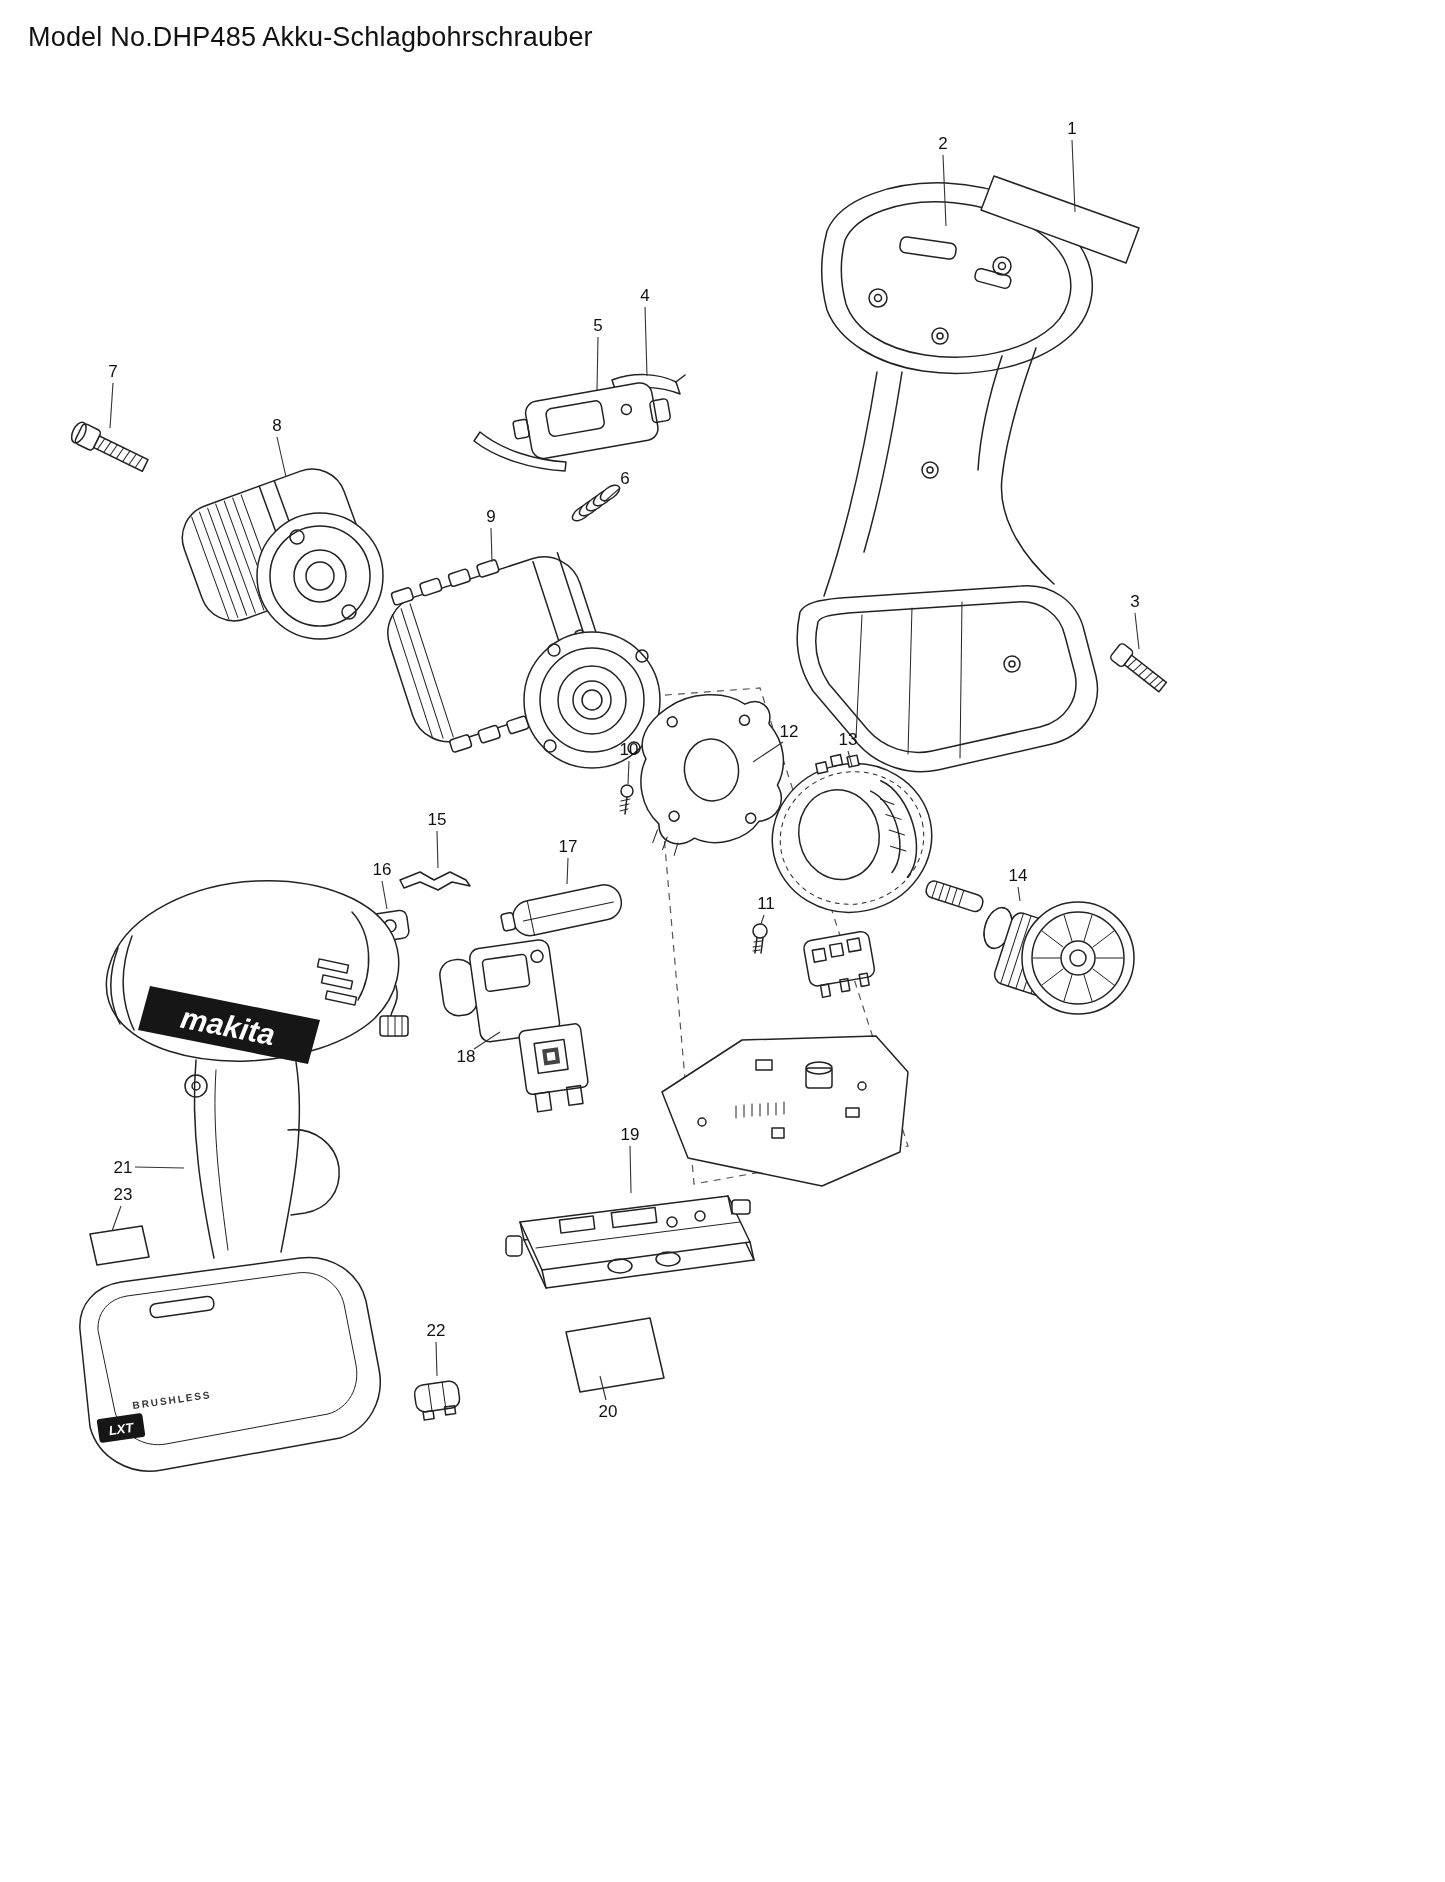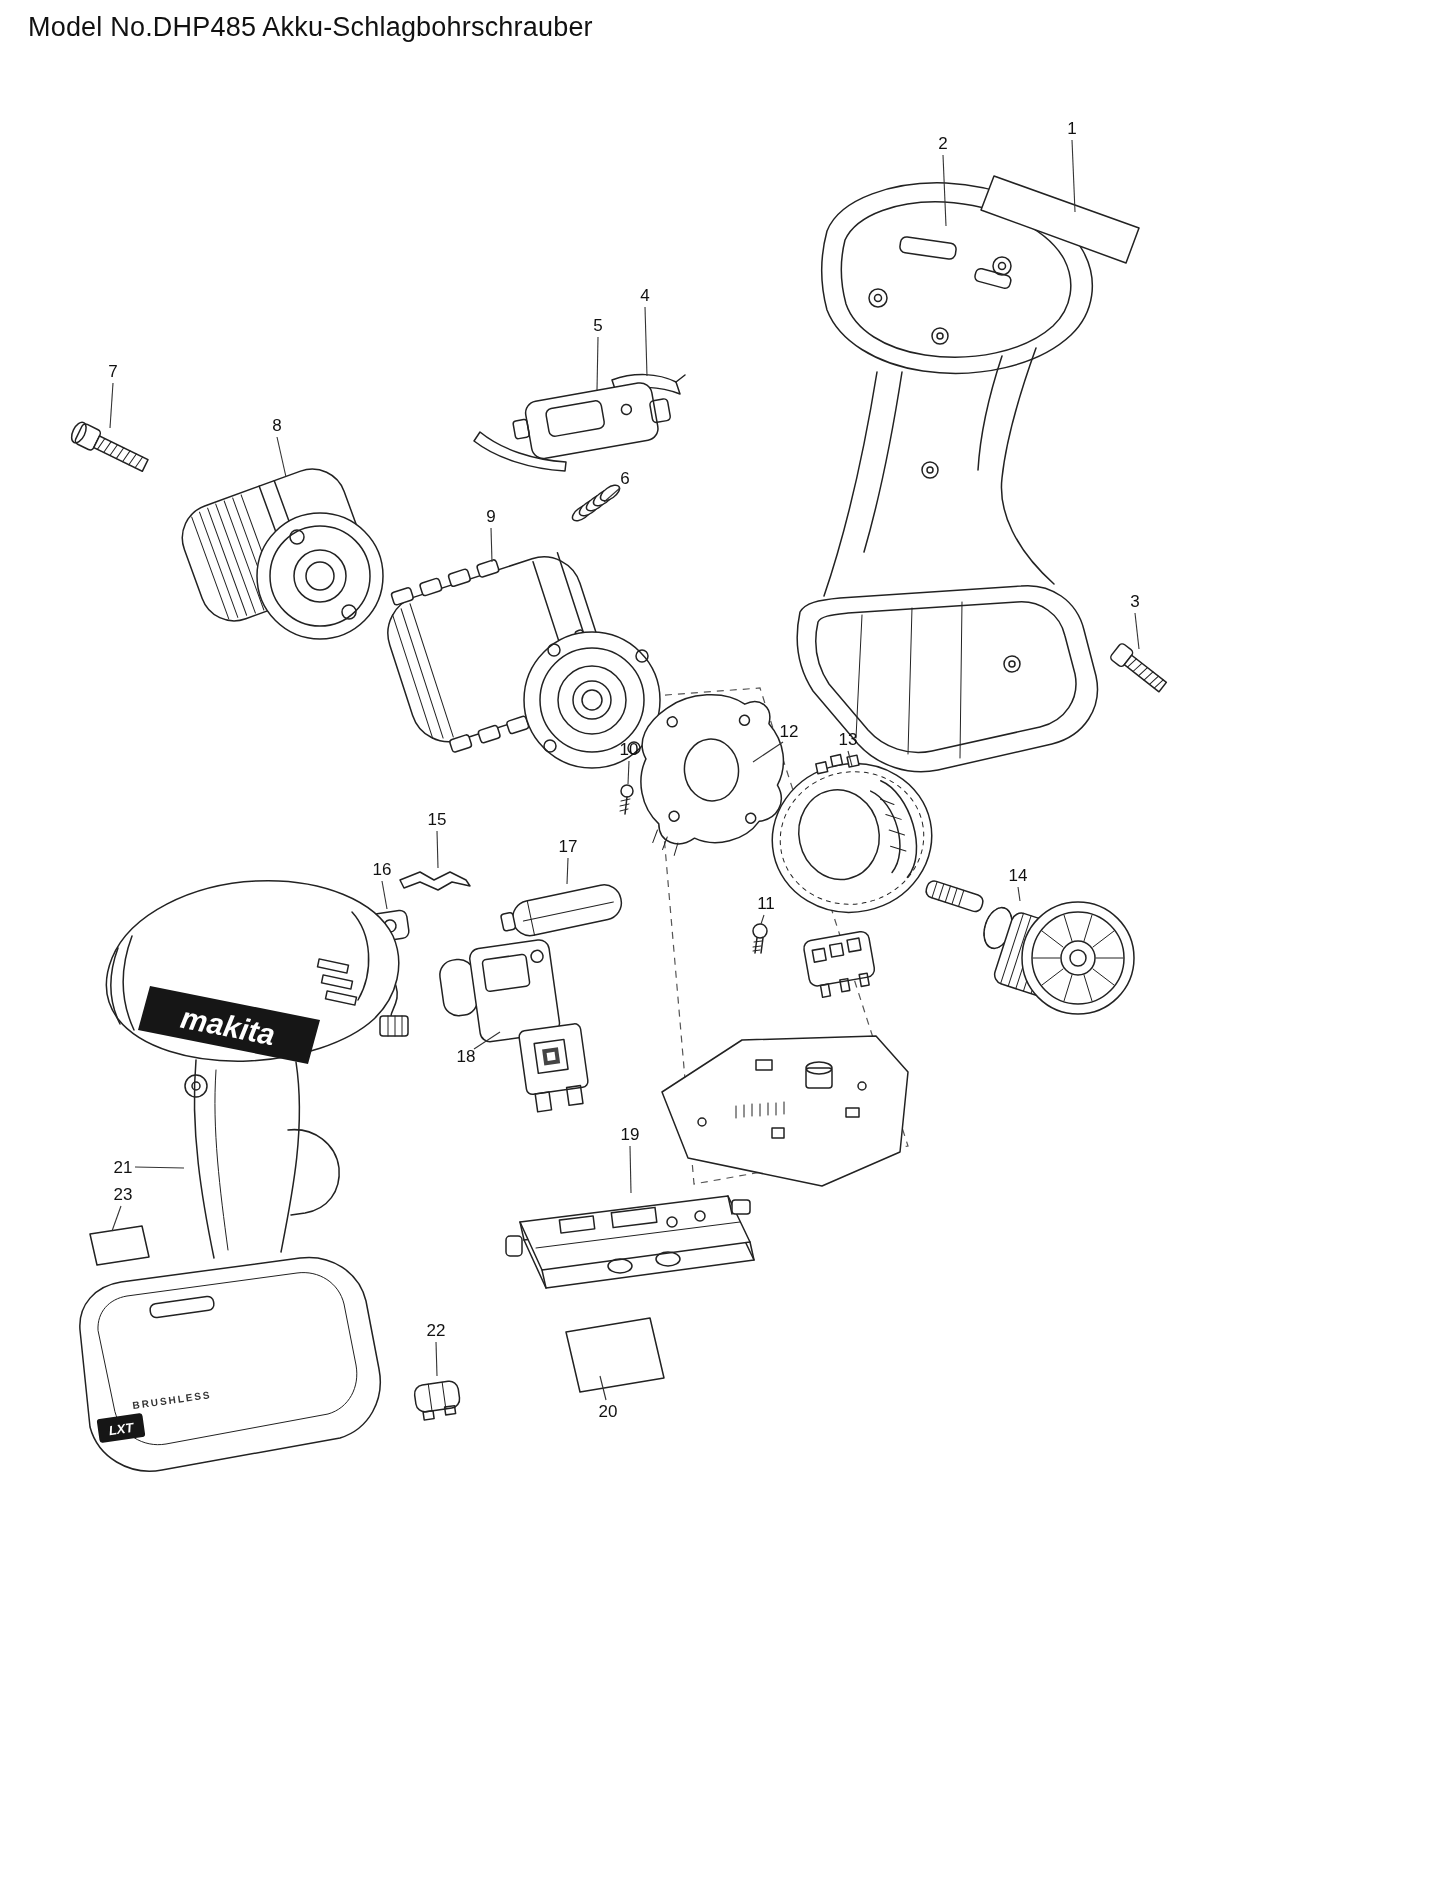--- a/index.html
+++ b/index.html
@@ -4,21 +4,21 @@
 <style>
   html,body{margin:0;padding:0;}
   body{
     width:1445px;height:1882px;
     background:#ffffff;
     font-family:"Liberation Sans", sans-serif;
     position:relative;
     overflow:hidden;
   }
   .title{
-    position:absolute;left:28px;top:12px;
+    position:absolute;left:28px;top:22px;
     font-size:27px;color:#111;letter-spacing:.2px;
   }
   svg{position:absolute;left:0;top:0;}
   .art{stroke:#222;fill:none;stroke-width:1.5;stroke-linejoin:round;stroke-linecap:round;}
   .thin{stroke-width:1;}
   .fillw{fill:#ffffff;}
   .dark{fill:#161616;stroke:none;}
   .dashed{stroke:#555;stroke-width:1.2;stroke-dasharray:7 6;fill:none;}
   .part-num{font:17px "Liberation Sans",sans-serif;fill:#111;text-anchor:middle;dominant-baseline:central;}
   .leader{stroke:#333;stroke-width:1.1;}

